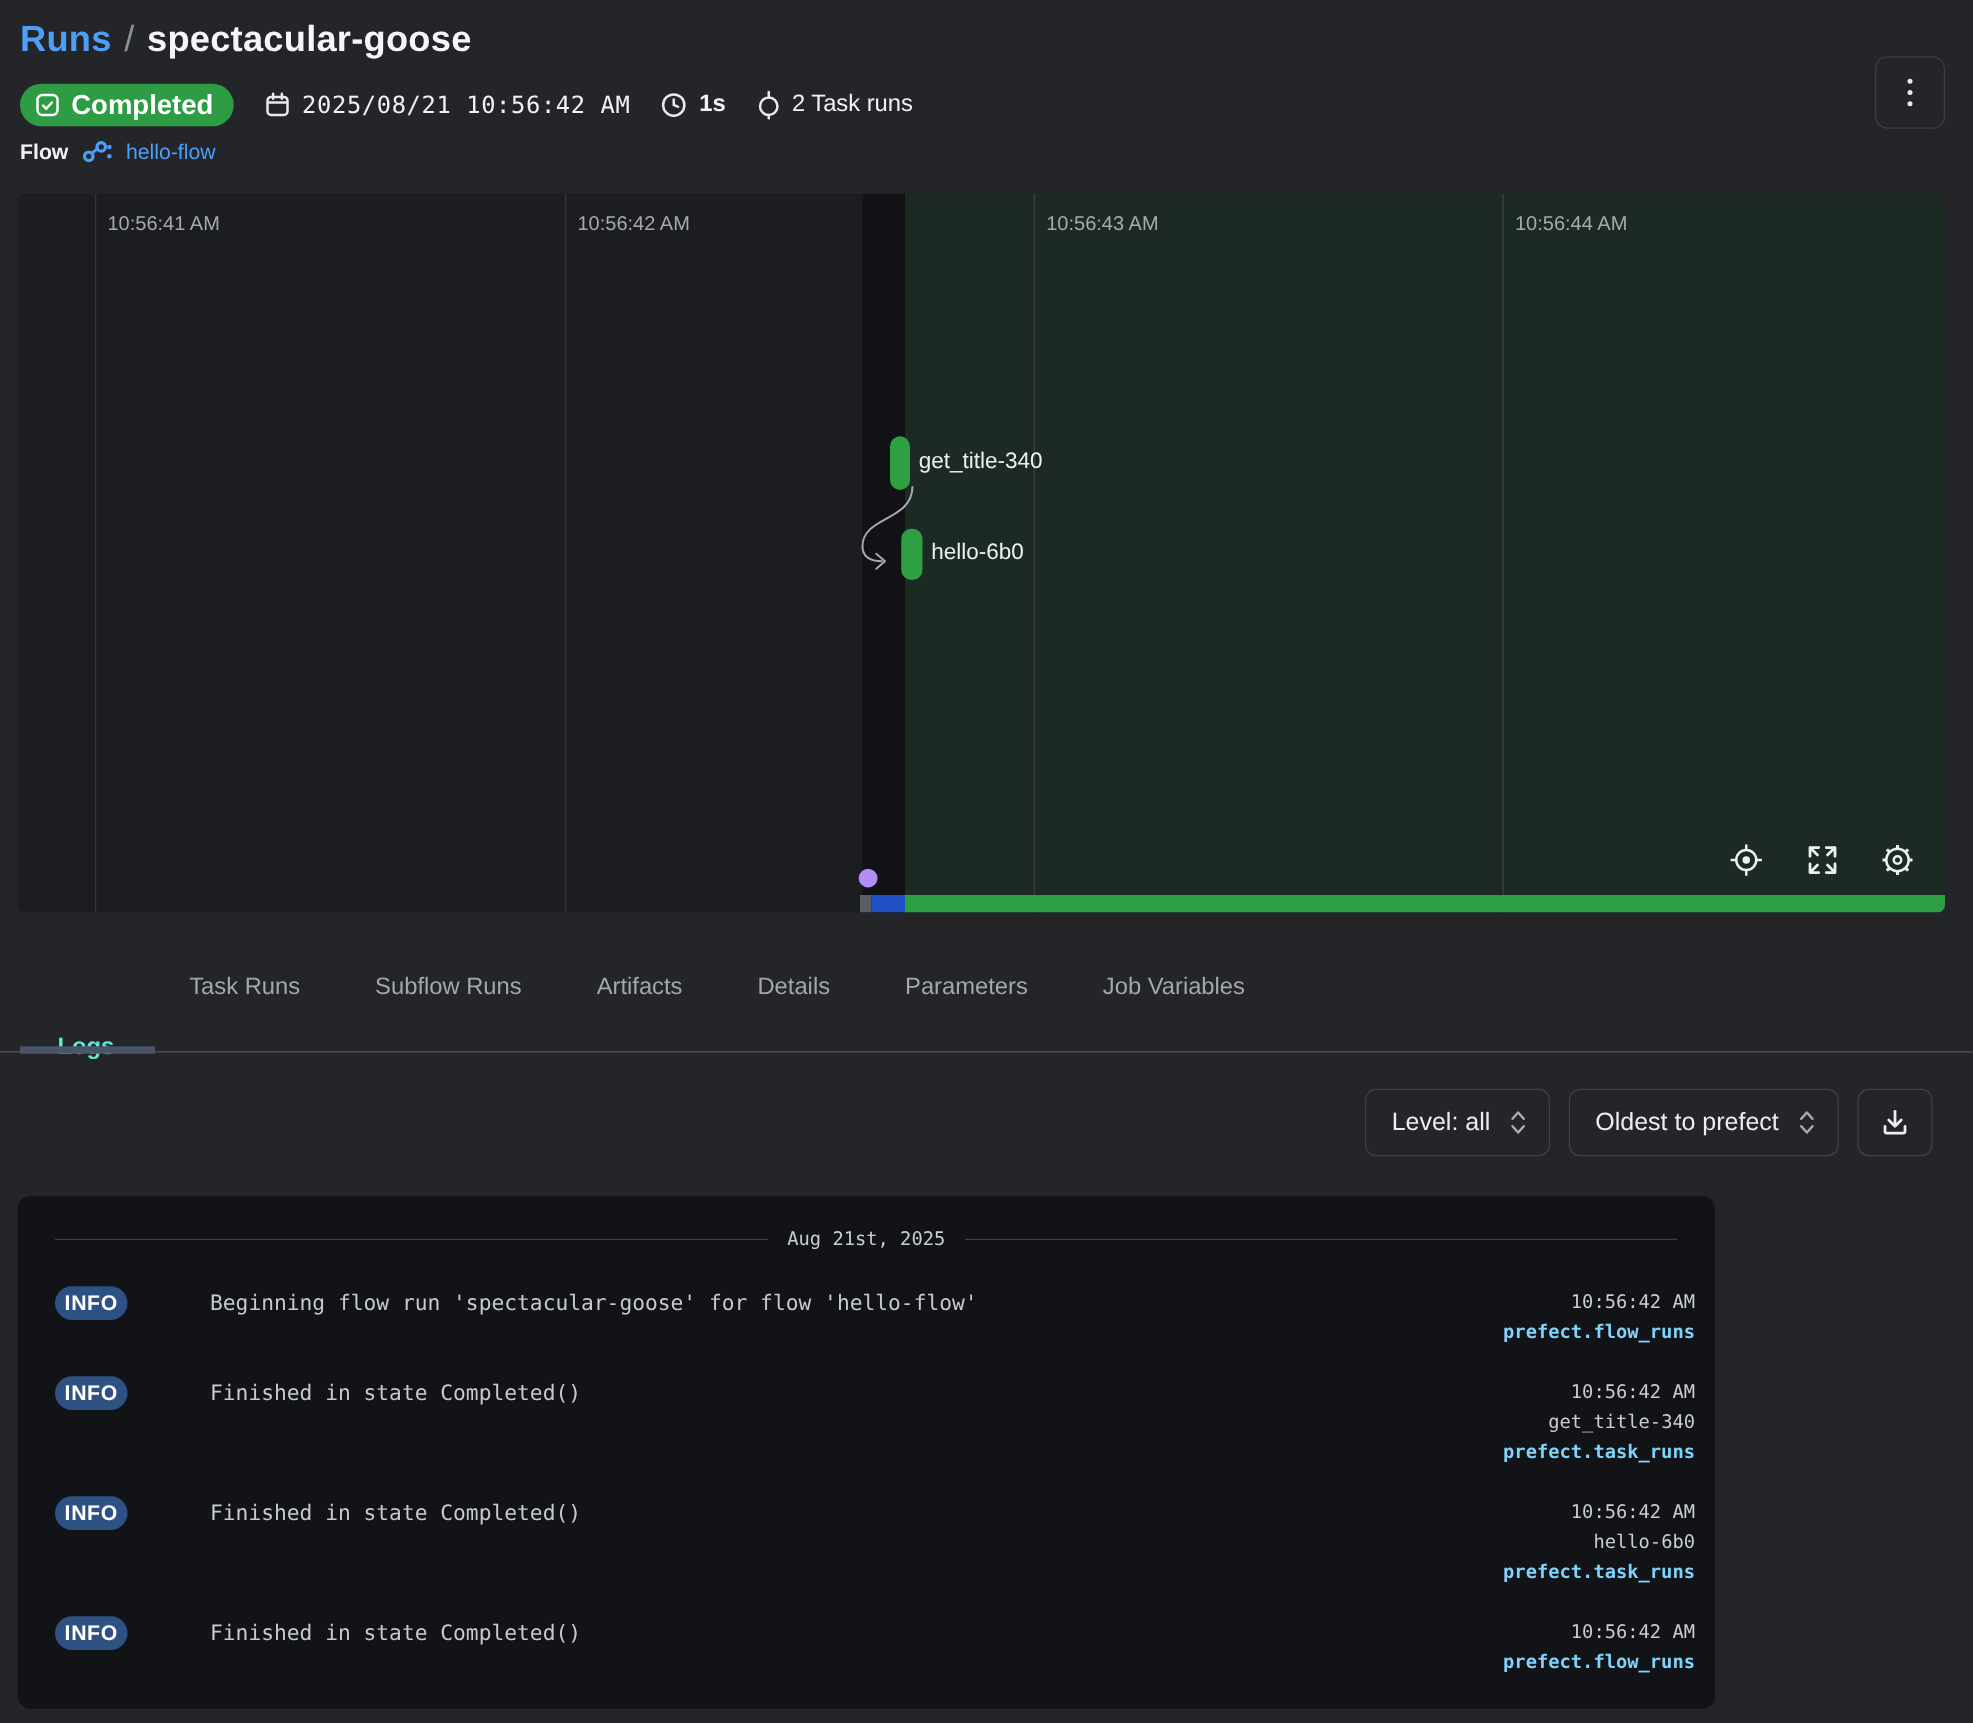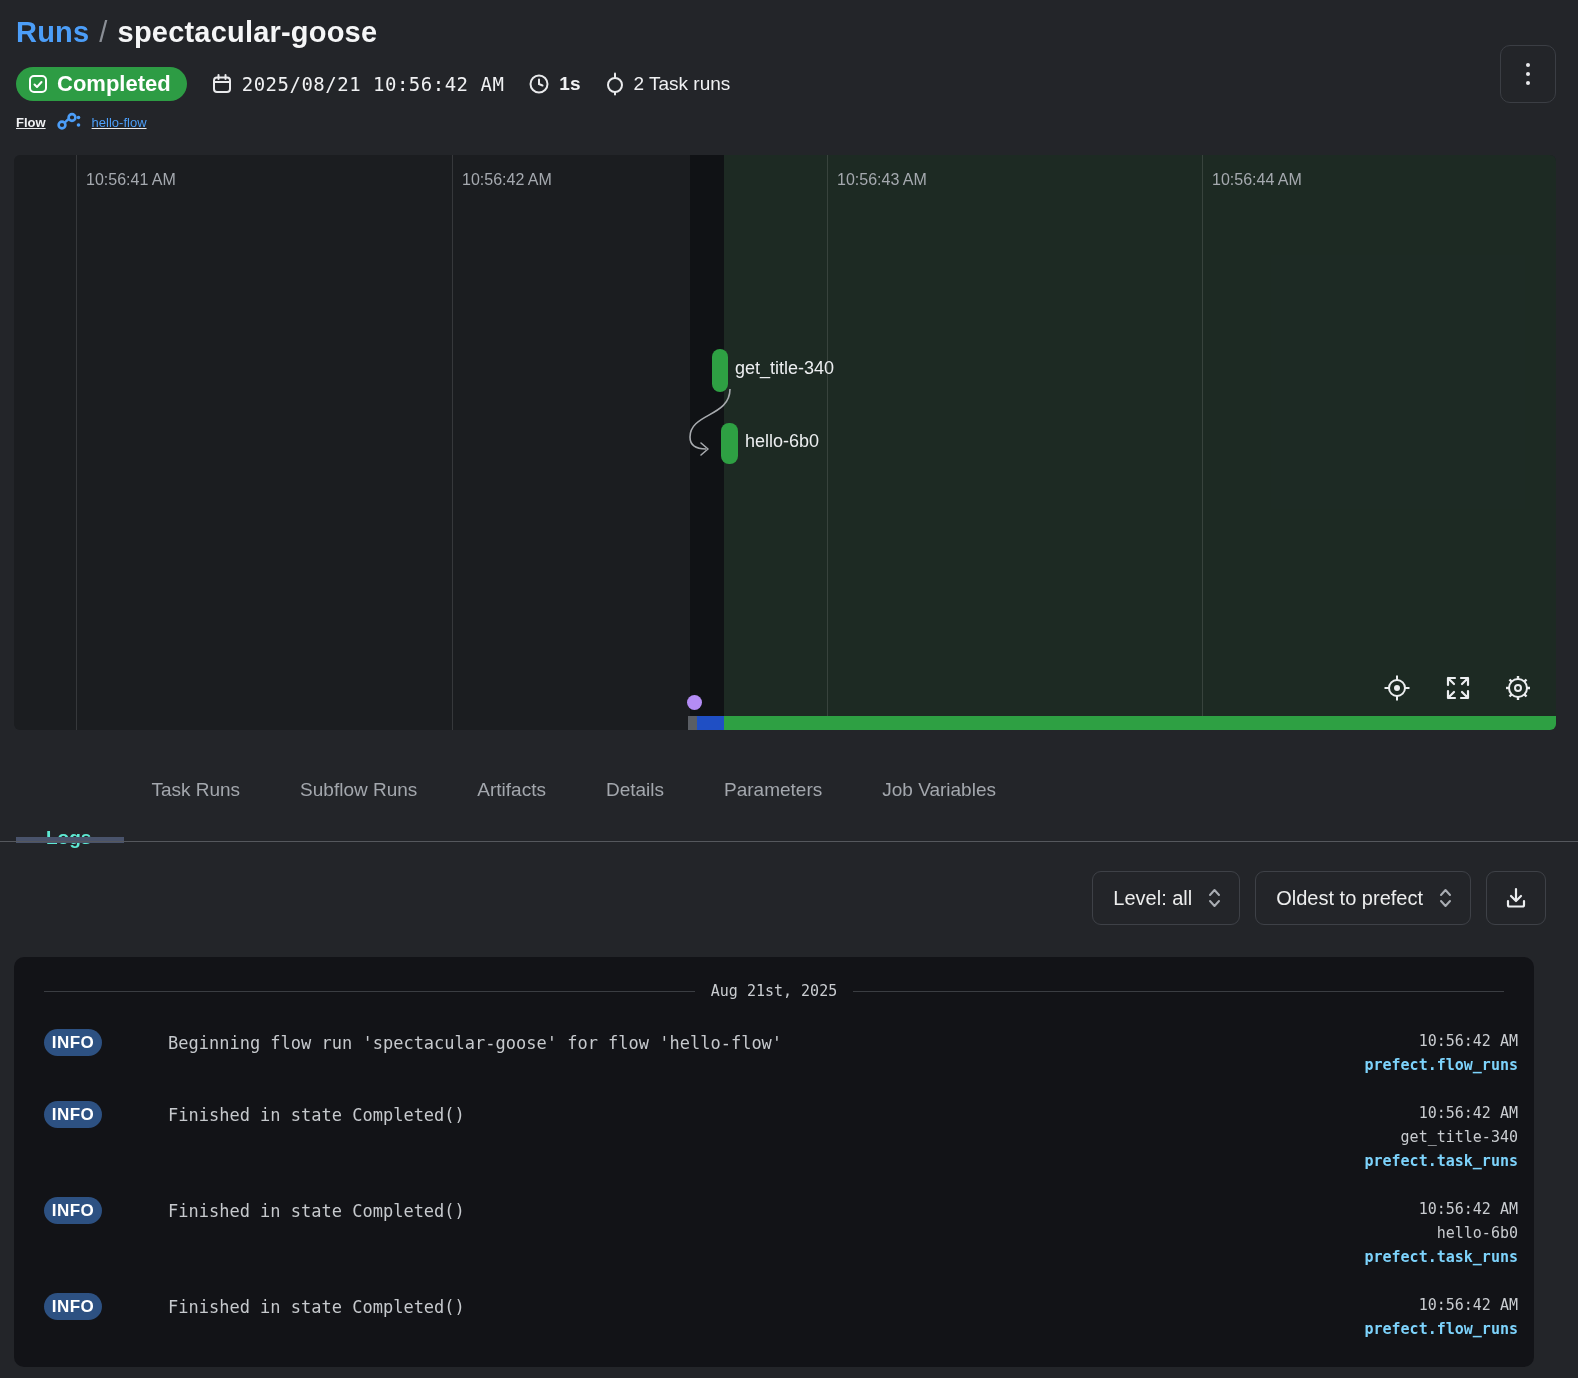--- a/index.html
+++ b/index.html
@@ -14,21 +14,21 @@
   .breadcrumb .sep { color:#8b8f96; font-weight:normal; margin:0 10px; }
   .breadcrumb .current { color:#f5f6f7; }
   .meta-row { position:absolute; left:16px; top:66px; height:36px; display:flex; align-items:center; gap:24px; }
   .status-badge { display:flex; align-items:center; gap:9px; background:#2d9c44; border-radius:18px; height:34px; padding:0 16px 0 12px; font-size:22px; font-weight:bold; color:#fff; }
   .meta-item { display:flex; align-items:center; gap:9px; font-size:19px; color:#f0f1f3;justify-content:space-between; }
   .meta-item .dt { font-size:19px; letter-spacing:.5px; }
   .meta-item b { font-weight:bold; }
   .icon svg { display:block; }
   .kebab-btn { position:absolute; left:1500px; top:45px; width:56px; height:58px; border:1px solid #3b3e44; border-radius:10px; display:flex; align-items:center; justify-content:center; flex-direction:column; gap:5px; cursor:pointer; }
   .kebab-btn i { width:4px; height:4px; border-radius:2px; background:#e9eaec; }
-  .flow-row { position:absolute; left:16px; top:108px; height:28px; display:flex; align-items:center; gap:10px; font-size:13px;text-decoration:underline; }
+  .flow-row { position:absolute; left:16px; top:108px; height:28px; display:flex; align-items:center; gap:10px; font-size:17px; }
   .flow-row .flow-label { font-weight:bold; color:#f0f1f3; }
   .flow-row .flow-link { color:#4c9ef8; cursor:pointer; }
 
   
   .timeline { position:absolute; left:14px; top:155px; width:1542px; height:575px; background:#1b1d20; border-radius:6px; overflow:hidden; }
   .tl-band { position:absolute; left:676px; top:0; width:34px; height:100%; background:rgba(5,6,8,.45); }
   .tl-tint { position:absolute; left:710px; top:0; right:0; height:100%; background:rgba(46,160,67,.10); }
   .gridline { position:absolute; top:0; width:1px; height:100%; background:rgba(255,255,255,.12); }
   .tick-label { position:absolute; top:16px; font-size:16px; color:#a5a9af; }
   .task-bar { position:absolute; border-radius:8px; background:#2ea043; cursor:pointer; }
@@ -48,21 +48,21 @@
   .tab.active { color:#5eead4; font-weight:bold;margin-top:48px; }
   .tab-indicator { position:absolute; left:16px; top:72px; width:108px; height:6px; background:#49536b; }
   .tab-line { position:absolute; left:0; top:76px; width:1578px; height:1px; background:#55585d; }
 
   
   .filters { position:absolute; top:871px; right:32px; display:flex; gap:15px; align-items:center; }
   .select-btn { height:54px; border:1px solid #3e4147; border-radius:9px; background:#232529; display:flex; align-items:center; gap:16px; padding:0 18px 0 20px; font-size:20px; color:#eceded; cursor:pointer; }
   .icon-btn { width:60px; height:54px; border:1px solid #3e4147; border-radius:9px; display:flex; align-items:center; justify-content:center; cursor:pointer; }
 
   
-  .log-panel { position:absolute; left:14px; top:957px; width:1520px; height:410px; background:#121317; border-radius:10px; padding:22px 16px 10px 16px; overflow:hidden; }
+  .log-panel { position:absolute; left:14px; top:957px; width:1358px; height:410px; background:#121317; border-radius:10px; padding:22px 16px 10px 16px; overflow:hidden; }
   .date-divider { display:flex; align-items:center; gap:16px; height:24px; margin:0 14px; }
   .date-divider .line { flex:1; height:1px; background:#3a3d42; }
   .date-divider .txt { font-size:15px; color:#c9ccd0; }
   .log-entry { display:flex; align-items:flex-start; }
   .log-entry.m1 { margin-top:26px; } .log-entry.mt { margin-top:24px; }
   .lvl-badge { width:58px; height:27px; margin-left:14px; border-radius:14px; background:#2d5182; color:#fff; font-size:17px; font-weight:bold; letter-spacing:.5px; display:flex; align-items:center; justify-content:center; flex:none; }
   .log-msg { flex:1; margin-left:66px; font-size:17px; line-height:26px; color:#c6c9cd; padding-top:1px; }
   .log-meta { text-align:right; font-size:15px; line-height:24px; color:#c9ccd0; white-space:nowrap; }
   .log-meta .logger { font-weight:bold; color:#7dd3fc; }
 </style>

